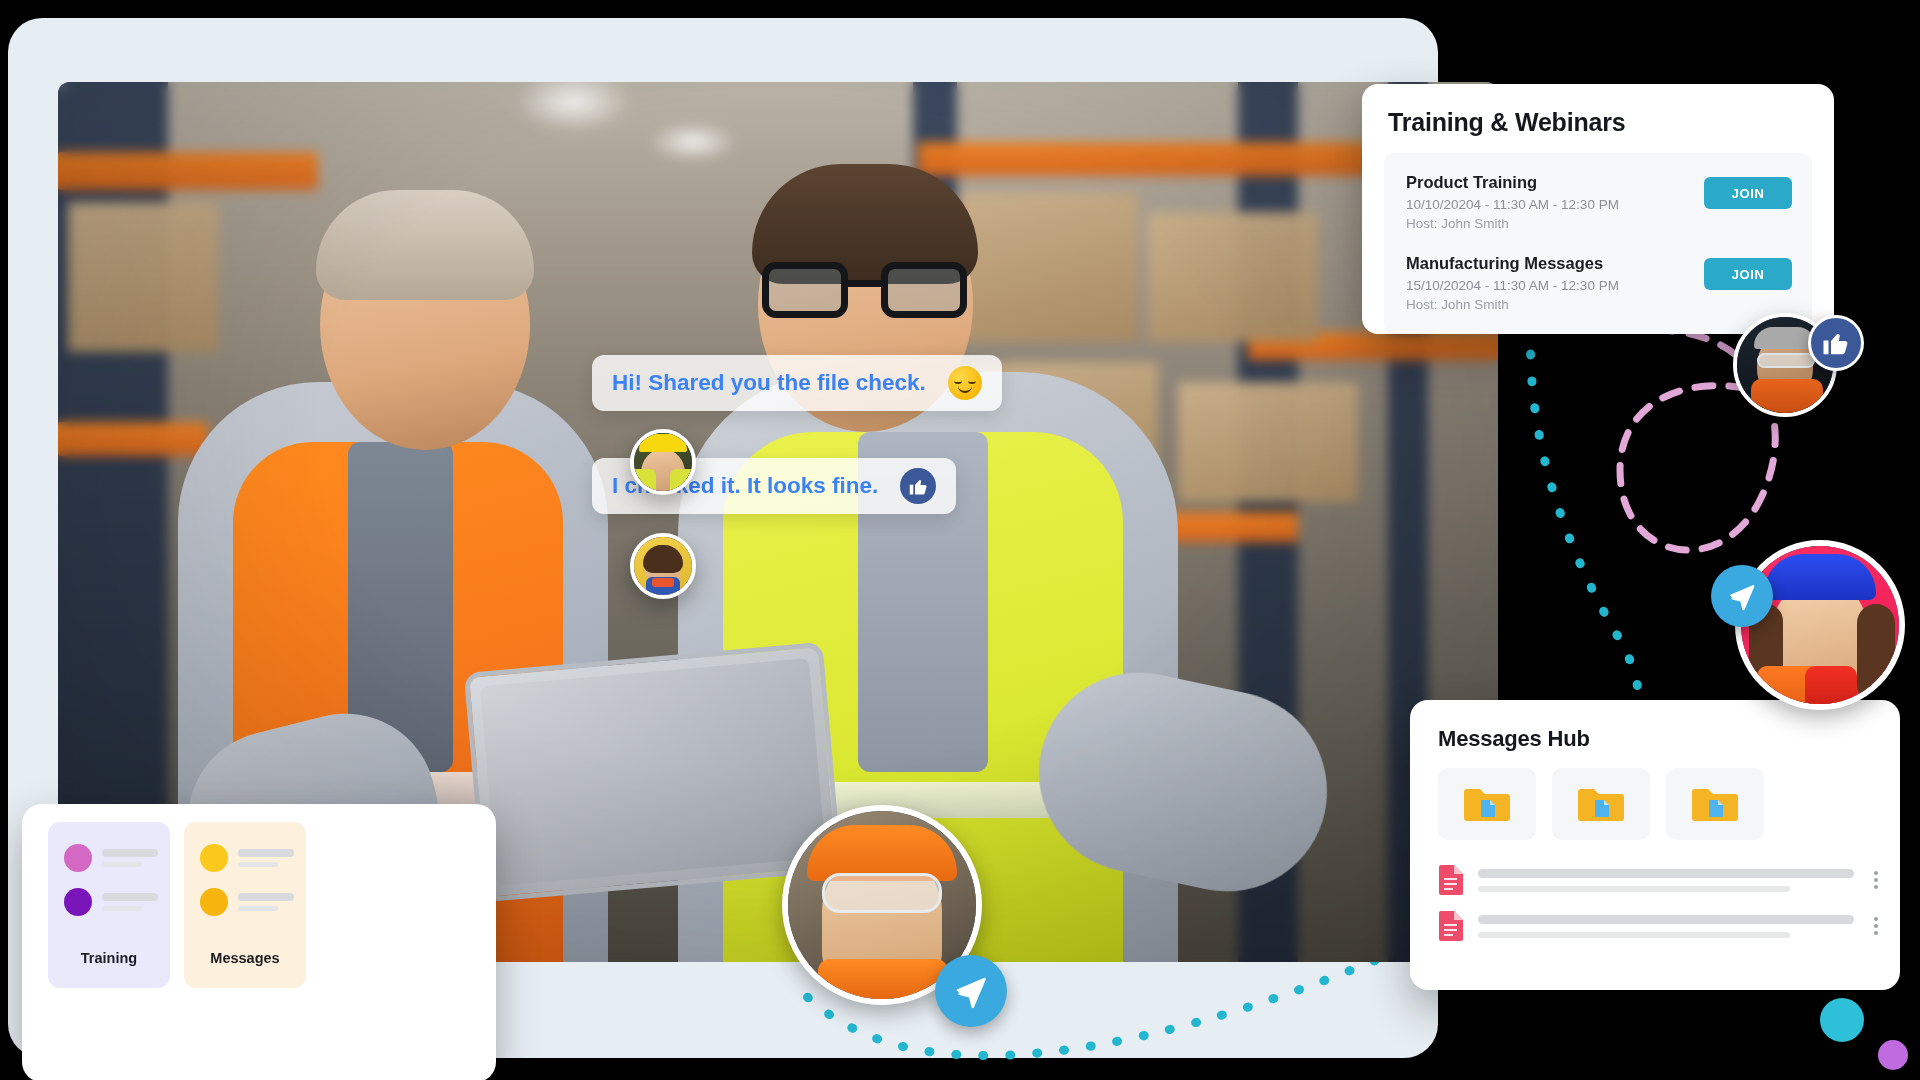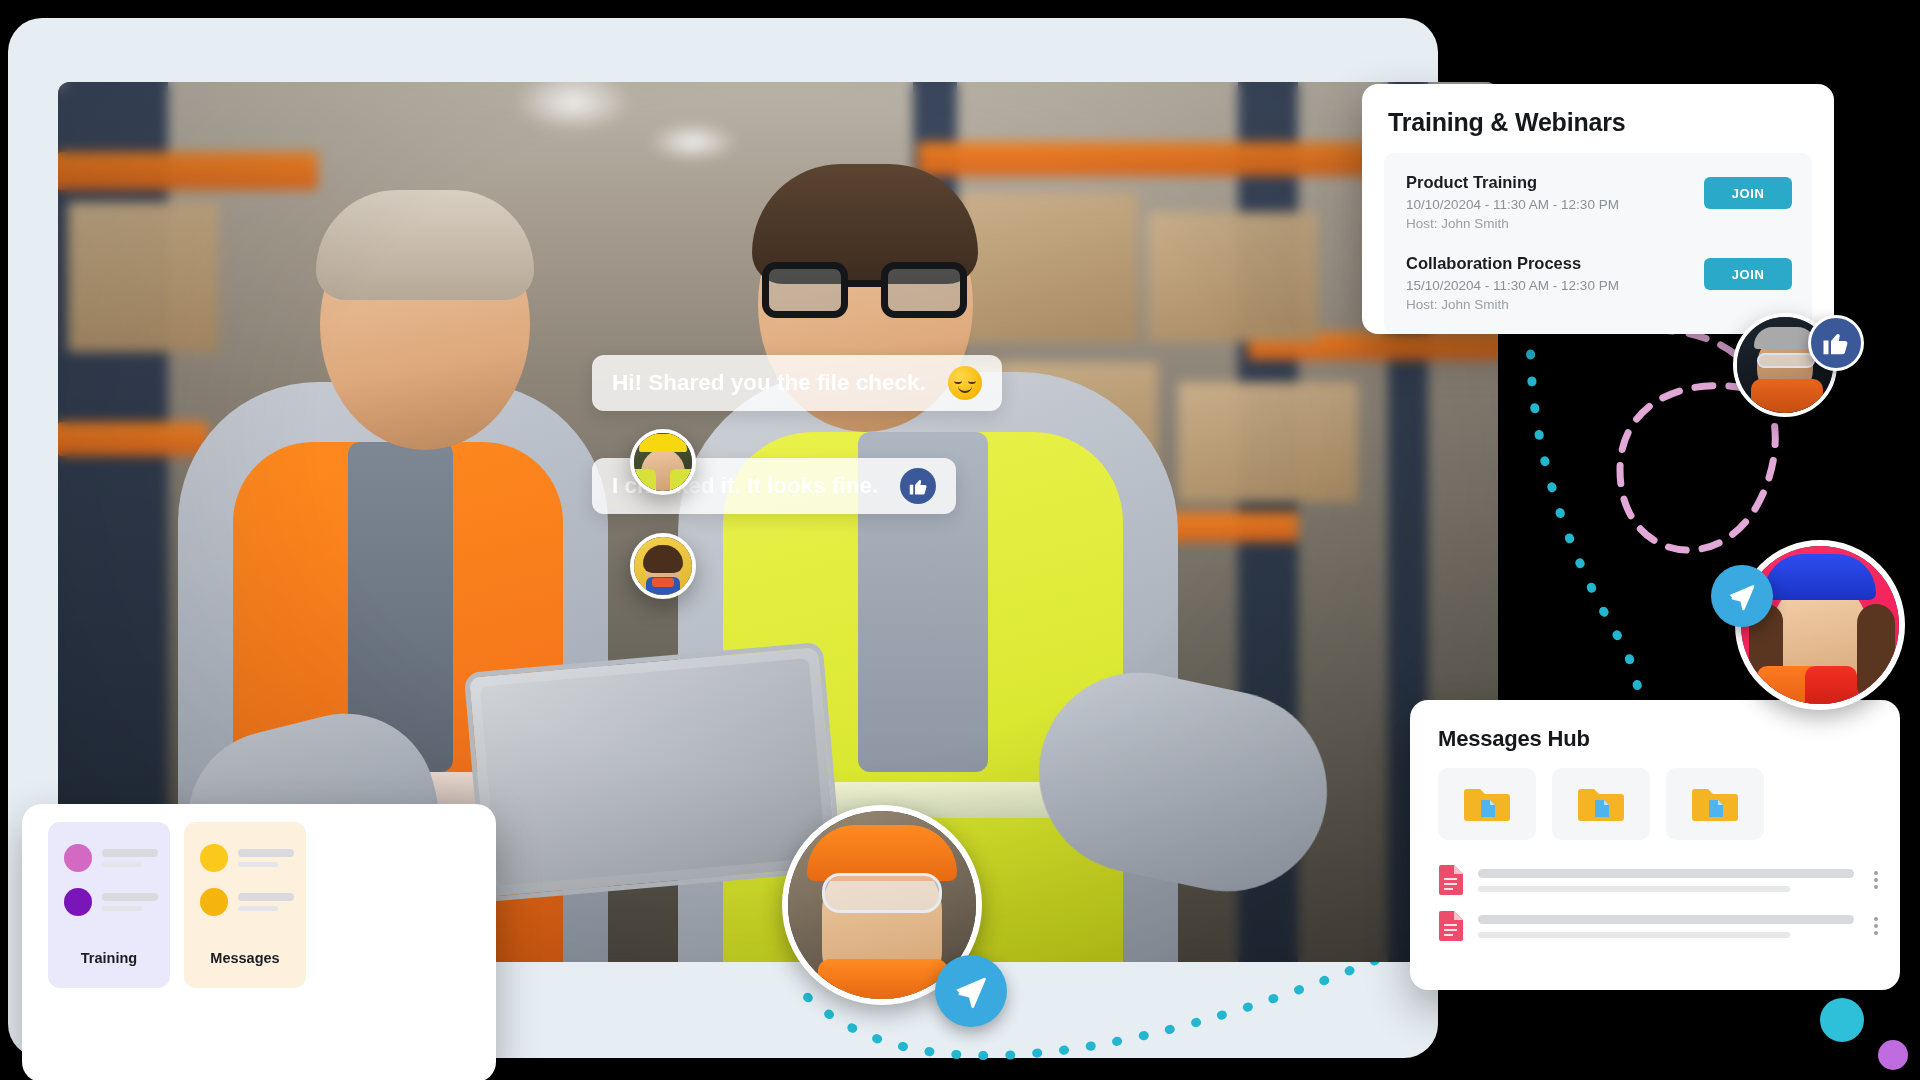--- a/index.html
+++ b/index.html
@@ -317,21 +317,21 @@
   
   .chat-bubble {
     position: absolute;
     background: rgba(255,255,255,.80);
     border-radius: 12px;
     display: flex; align-items: center;
     padding: 0 20px;
     box-shadow: 0 6px 18px rgba(0,0,0,.12);
   }
   .chat-text {
-    font-size: 22.5px; font-weight: bold; color: #ffffff; white-space: nowrap;
+    font-size: 22.5px; font-weight: bold; color: #3b82f6; white-space: nowrap;
   }
   #bubble-1 { left: 592px; top: 355px; height: 56px; }
   #bubble-2 { left: 592px; top: 458px; height: 56px; }
 
   .emoji-smile {
     width: 34px; height: 34px; border-radius: 50%;
     background: radial-gradient(circle at 35% 32%, #ffd84a, #f7b90a 70%, #e09c04 100%);
     margin-left: 22px; position: relative; flex: none;
   }
   .emoji-smile::before, .emoji-smile::after {
@@ -482,21 +482,21 @@
         <div class="webinar-info">
           <div class="webinar-name">Product Training</div>
           <div class="webinar-time">10/10/20204 - 11:30 AM - 12:30 PM</div>
           <div class="webinar-host">Host: John Smith</div>
         </div>
         <button class="join-btn">JOIN</button>
       </div>
 
       <div class="webinar-row">
         <div class="webinar-info">
-          <div class="webinar-name">Collaboration Process</div>
+          <div class="webinar-name">Manufacturing Messages</div>
           <div class="webinar-time">15/10/20204 - 11:30 AM - 12:30 PM</div>
           <div class="webinar-host">Host: John Smith</div>
         </div>
         <button class="join-btn">JOIN</button>
       </div>
 
     </div>
   </div>
 
   <div class="card" id="comm-card">

